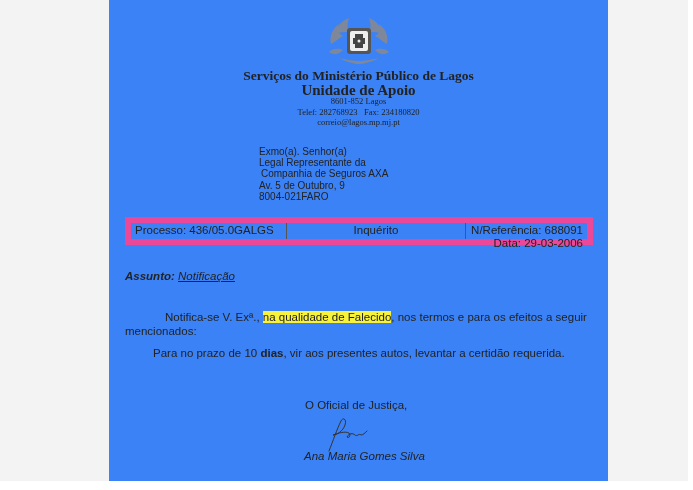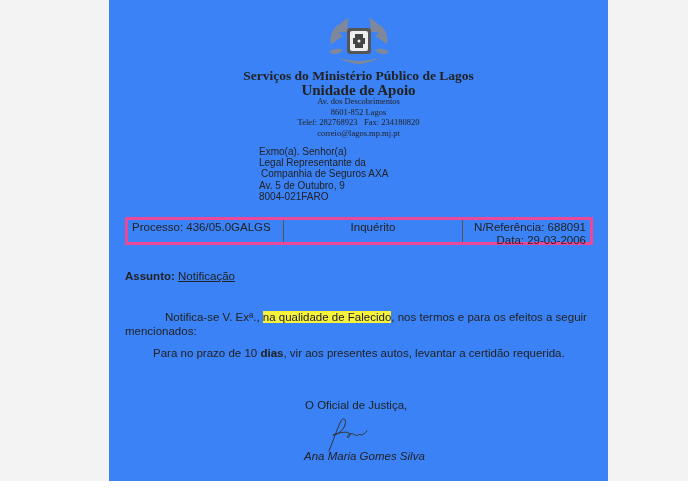--- a/index.html
+++ b/index.html
@@ -26,29 +26,29 @@
   .lh-title { font-size: 13.5px; font-weight: bold; line-height: 16px; }
   .lh-unit { font-size: 15px; font-weight: bold; line-height: 12px; }
   .lh-line { font-size: 8.5px; line-height: 10.5px; }
   .addressee {
     position: absolute; left: 150px; top: 146px;
     font-size: 10px; line-height: 11.2px; color: #222;
   }
   .addressee .indent { padding-left: 2px; }
   .ref-table {
     position: absolute; left: 16px; top: 217px; width: 468px; height: 28px;
-    border: 3px solid #ec4899; display: flex; box-sizing: border-box;
+    border: 6px solid #ec4899; display: flex; box-sizing: border-box;
     font-size: 11.5px; color: #222;
   }
   .ref-cell { box-sizing: border-box; padding: 1px 4px; line-height: 13px; }
   .ref-cell.c1 { width: 156px; border-right: 1px solid #555; }
   .ref-cell.c2 { width: 179px; border-right: 1px solid #555; text-align: center; }
   .ref-cell.c3 { flex: 1; text-align: right; }
   .subject {
-    position: absolute; left: 16px; top: 270px; font-size: 11.5px; color: #222;
+    position: absolute; left: 16px; top: 270px; font-size: 11.5px; color: #222; font-style: italic;
   }
   .subject b { font-weight: bold; }
   .subject .u { text-decoration: underline; }
   .para {
     position: absolute; left: 16px; width: 468px;
     font-size: 11.5px; line-height: 13.5px; color: #222;
   }
   .para.p1 { top: 311px; }
   .para.p1 .first { padding-left: 40px; }
   .para.p2 { top: 347px; padding-left: 28px; }
@@ -84,21 +84,20 @@
     <rect x="22" y="14" width="24" height="26" rx="3" fill="#555"></rect>
     <rect x="25" y="17" width="18" height="20" rx="2" fill="#eee"></rect>
     <rect x="30" y="20" width="8" height="14" fill="#444"></rect>
     <rect x="28" y="24" width="12" height="6" fill="#444"></rect>
     <circle cx="34" cy="27" r="1.5" fill="#eee"></circle>
   </svg>
 
   <div class="letterhead">
     <div class="lh-title">Serviços do Ministério Público de Lagos</div>
     <div class="lh-unit">Unidade de Apoio</div>
-    <div class="lh-line">Av. dos Descobrimentos</div>
     <div class="lh-line">8601-852 Lagos</div>
     <div class="lh-line" style="white-space:pre;">Telef: 282768923   Fax: 234180820</div>
     <div class="lh-line">correio@lagos.mp.mj.pt</div>
   </div>
 
   <div class="addressee">
     <div>Exmo(a). Senhor(a)</div>
     <div>Legal Representante da</div>
     <div class="indent">Companhia de Seguros AXA</div>
     <div>Av. 5 de Outubro, 9</div>

